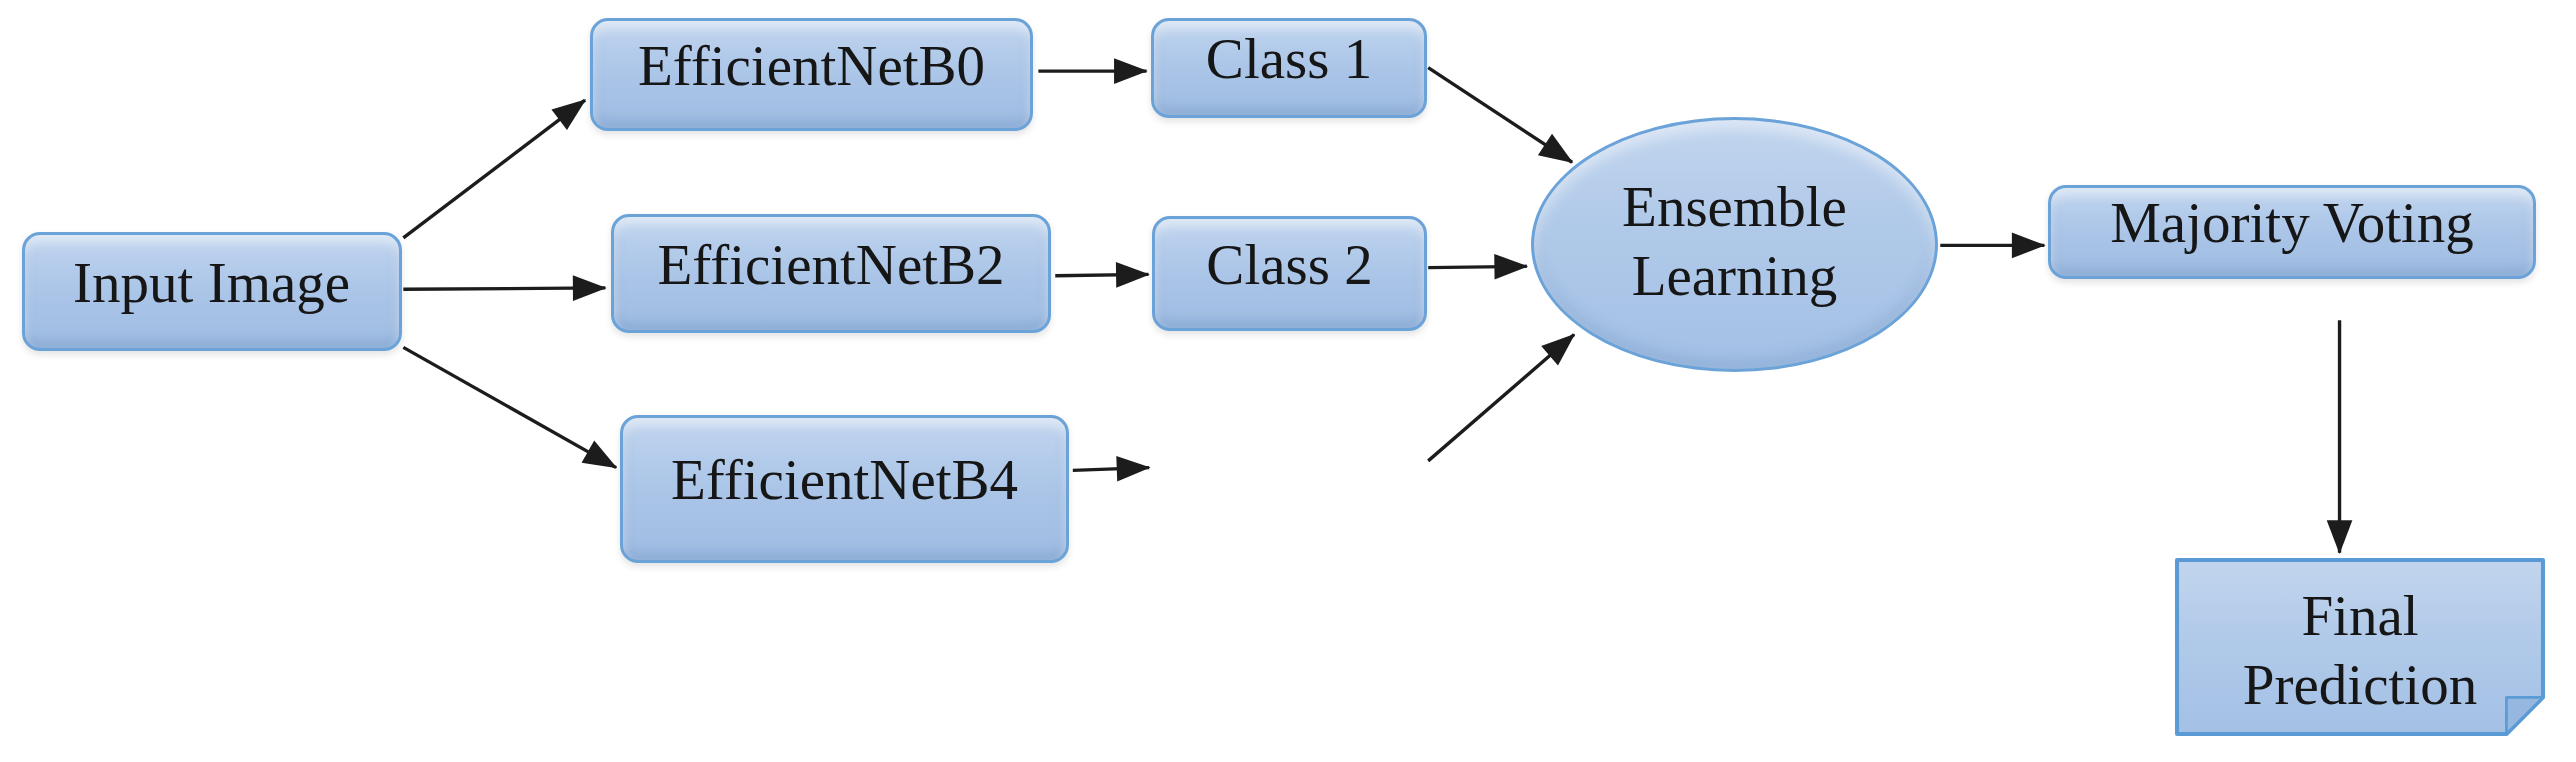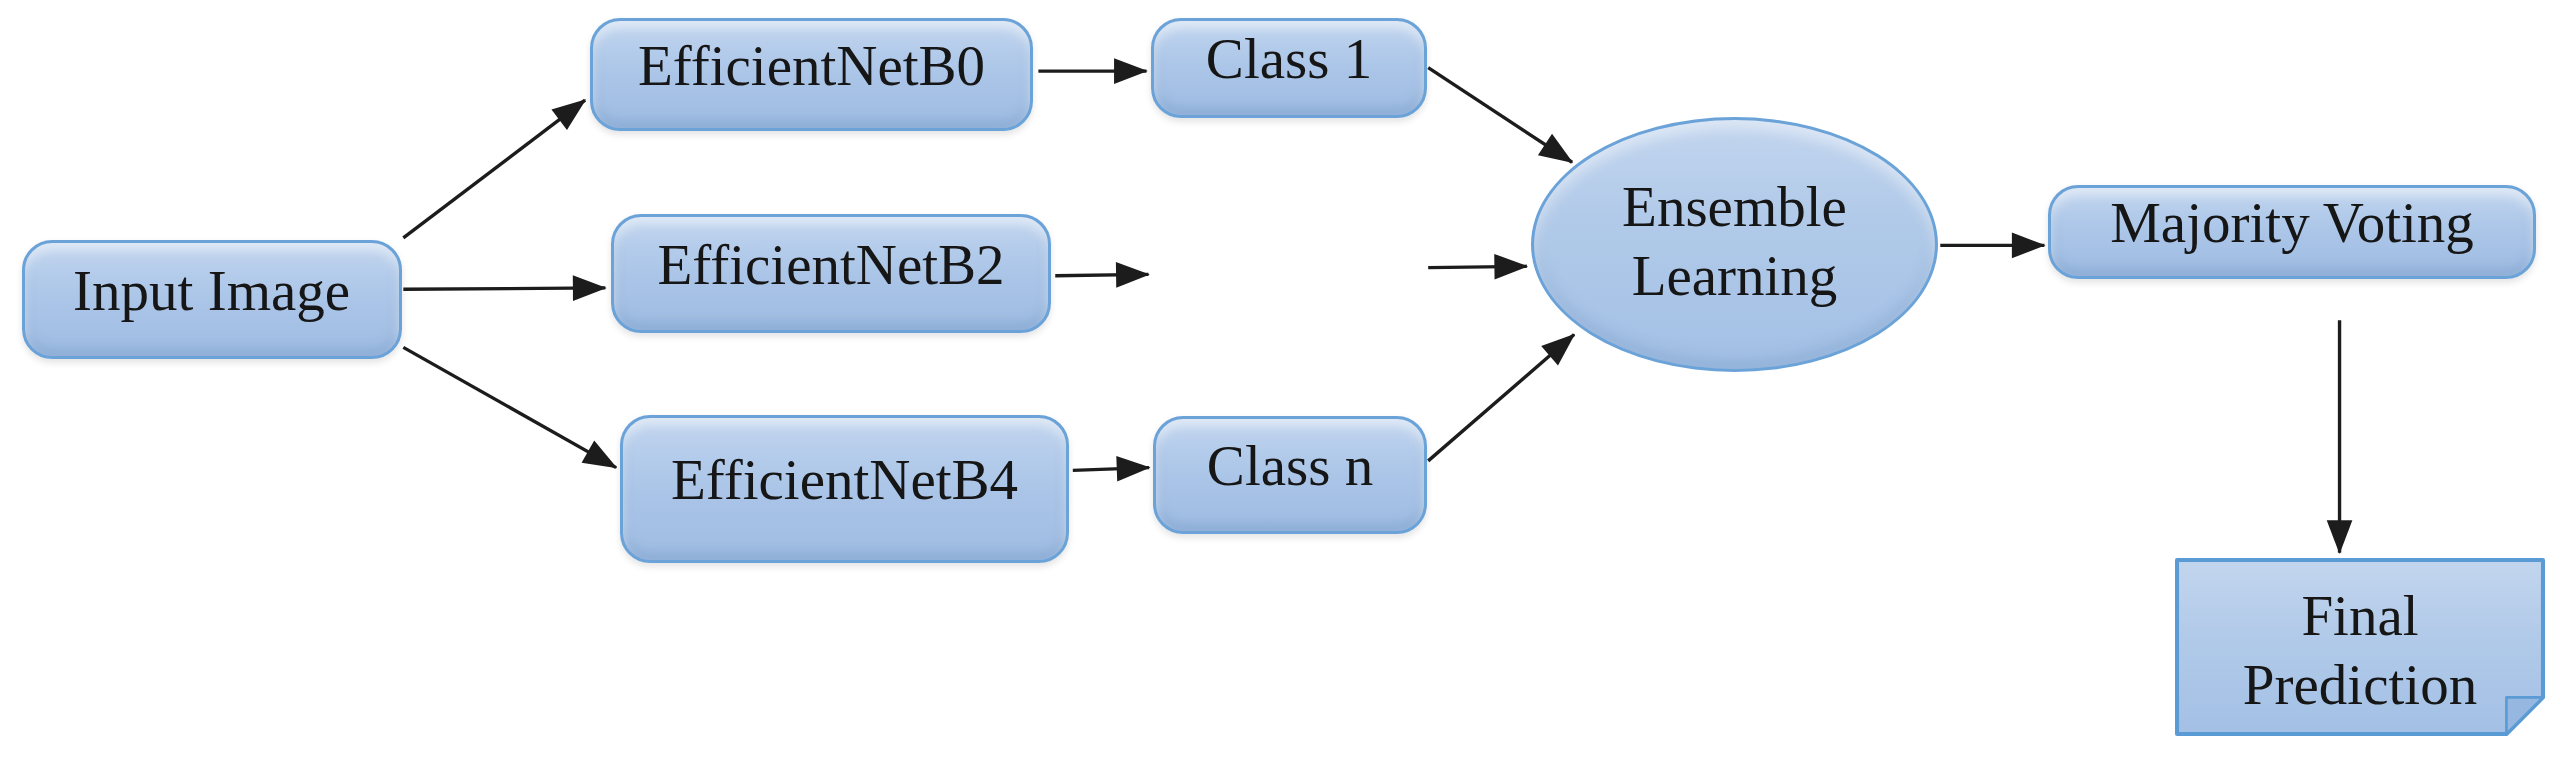--- a/index.html
+++ b/index.html
@@ -31,21 +31,21 @@
     color: #161616;
     font-size: 57px;
     line-height: 1.22;
     box-sizing: border-box;
   }
   .node .label {
     display: block;
   }
   .rounded {
     border: 3.4px solid #6ba3d9;
-    border-radius: 30px;
+    border-radius: 18px;
     background: linear-gradient(180deg, #c2d5ee 0%, #b4cceb 28%, #a9c4e7 55%, #9fbce2 100%);
     box-shadow: inset 0 6.8px 10.8px rgba(255,255,255,0.55),
                 inset 0 -6.8px 12px rgba(86,128,178,0.28),
                 0 3.4px 6px rgba(110,110,110,0.18);
     padding-bottom: 17.6px;
   }
   .ellipse {
     border: 3.4px solid #6ba3d9;
     border-radius: 50%;
     background: linear-gradient(180deg, #c2d5ee 0%, #b1cae9 40%, #a3c0e5 100%);
@@ -67,21 +67,21 @@
     top: 0;
     width: 100%;
     height: 100%;
   }
   .folded .label {
     position: relative;
     width: 86%;
     margin-top: 16px;
   }
   
-  #node-input        { left: 21.6px;   top: 240px; width: 380px; height: 119px; }
+  #node-input        { left: 21.6px;   top: 232px; width: 380px; height: 119px; }
   #node-b0           { left: 590px;  top: 17.6px;  width: 443px; height: 113px; }
   #node-class1       { left: 1151px; top: 17.6px;  width: 276px; height: 100px; }
   #node-b2           { left: 611px;  top: 214px; width: 440px; height: 119px; justify-content: center; }
   #node-class2       { left: 1152px; top: 216px; width: 275px; height: 115px; }
   #node-b4           { left: 620px;  top: 415px; width: 449px; height: 148px; }
   #node-classn       { left: 1153px; top: 416px; width: 274px; height: 118px; }
   #node-ensemble     { left: 1531px; top: 117px; width: 407px; height: 255px; }
   #node-majority     { left: 2048px; top: 185px; width: 488px; height: 94px; }
   #node-final        { left: 2175px; top: 558px; width: 370px; height: 178px; }
 </style>
@@ -120,28 +120,28 @@
   </div>
 
   <div id="node-class1" class="node rounded">
     <span class="label">Class 1</span>
   </div>
 
   <div id="node-b2" class="node rounded">
     <span class="label">EfficientNetB2</span>
   </div>
 
+  <div id="node-class2" class="node rounded">
+    <span class="label">Class 2</span>
+  </div>
 
   <div id="node-b4" class="node rounded">
     <span class="label">EfficientNetB4</span>
   </div>
 
-  <div id="node-classn" class="node rounded">
-    <span class="label">Class n</span>
-  </div>
 
   <div id="node-ensemble" class="node ellipse">
     <span class="label">Ensemble Learning</span>
   </div>
 
   <div id="node-majority" class="node rounded">
     <span class="label">Majority Voting</span>
   </div>
 
   <div id="node-final" class="node folded">

